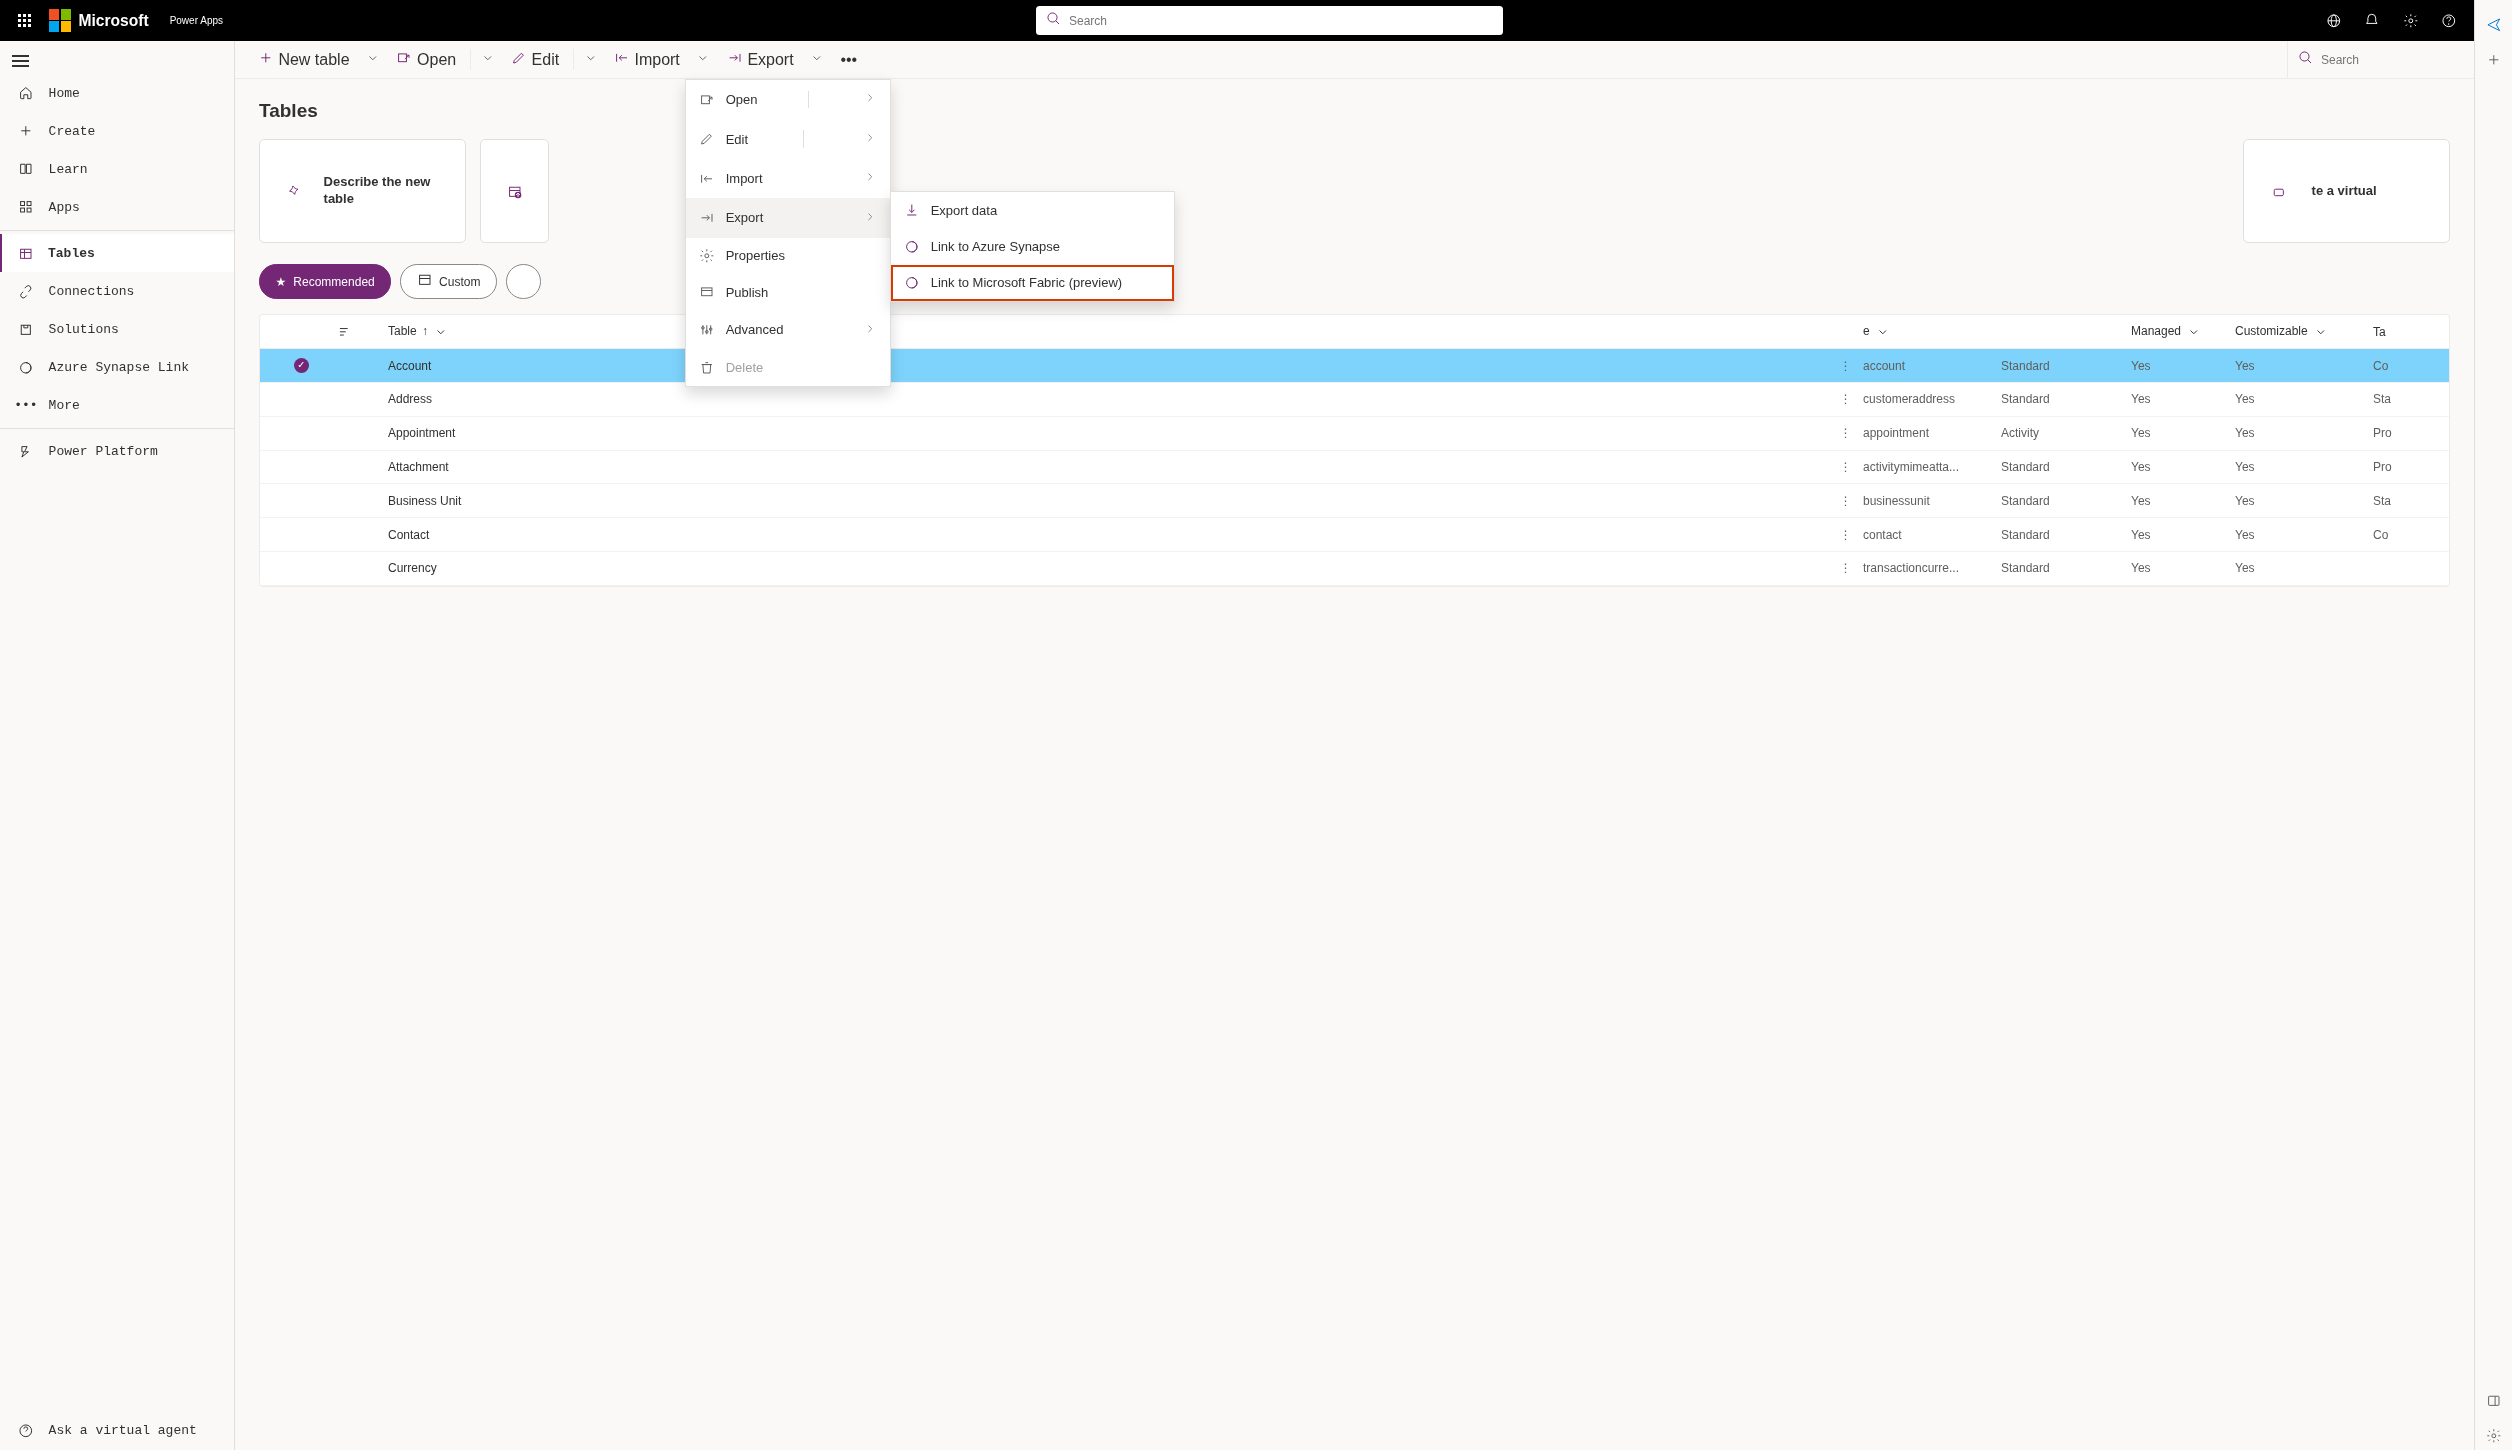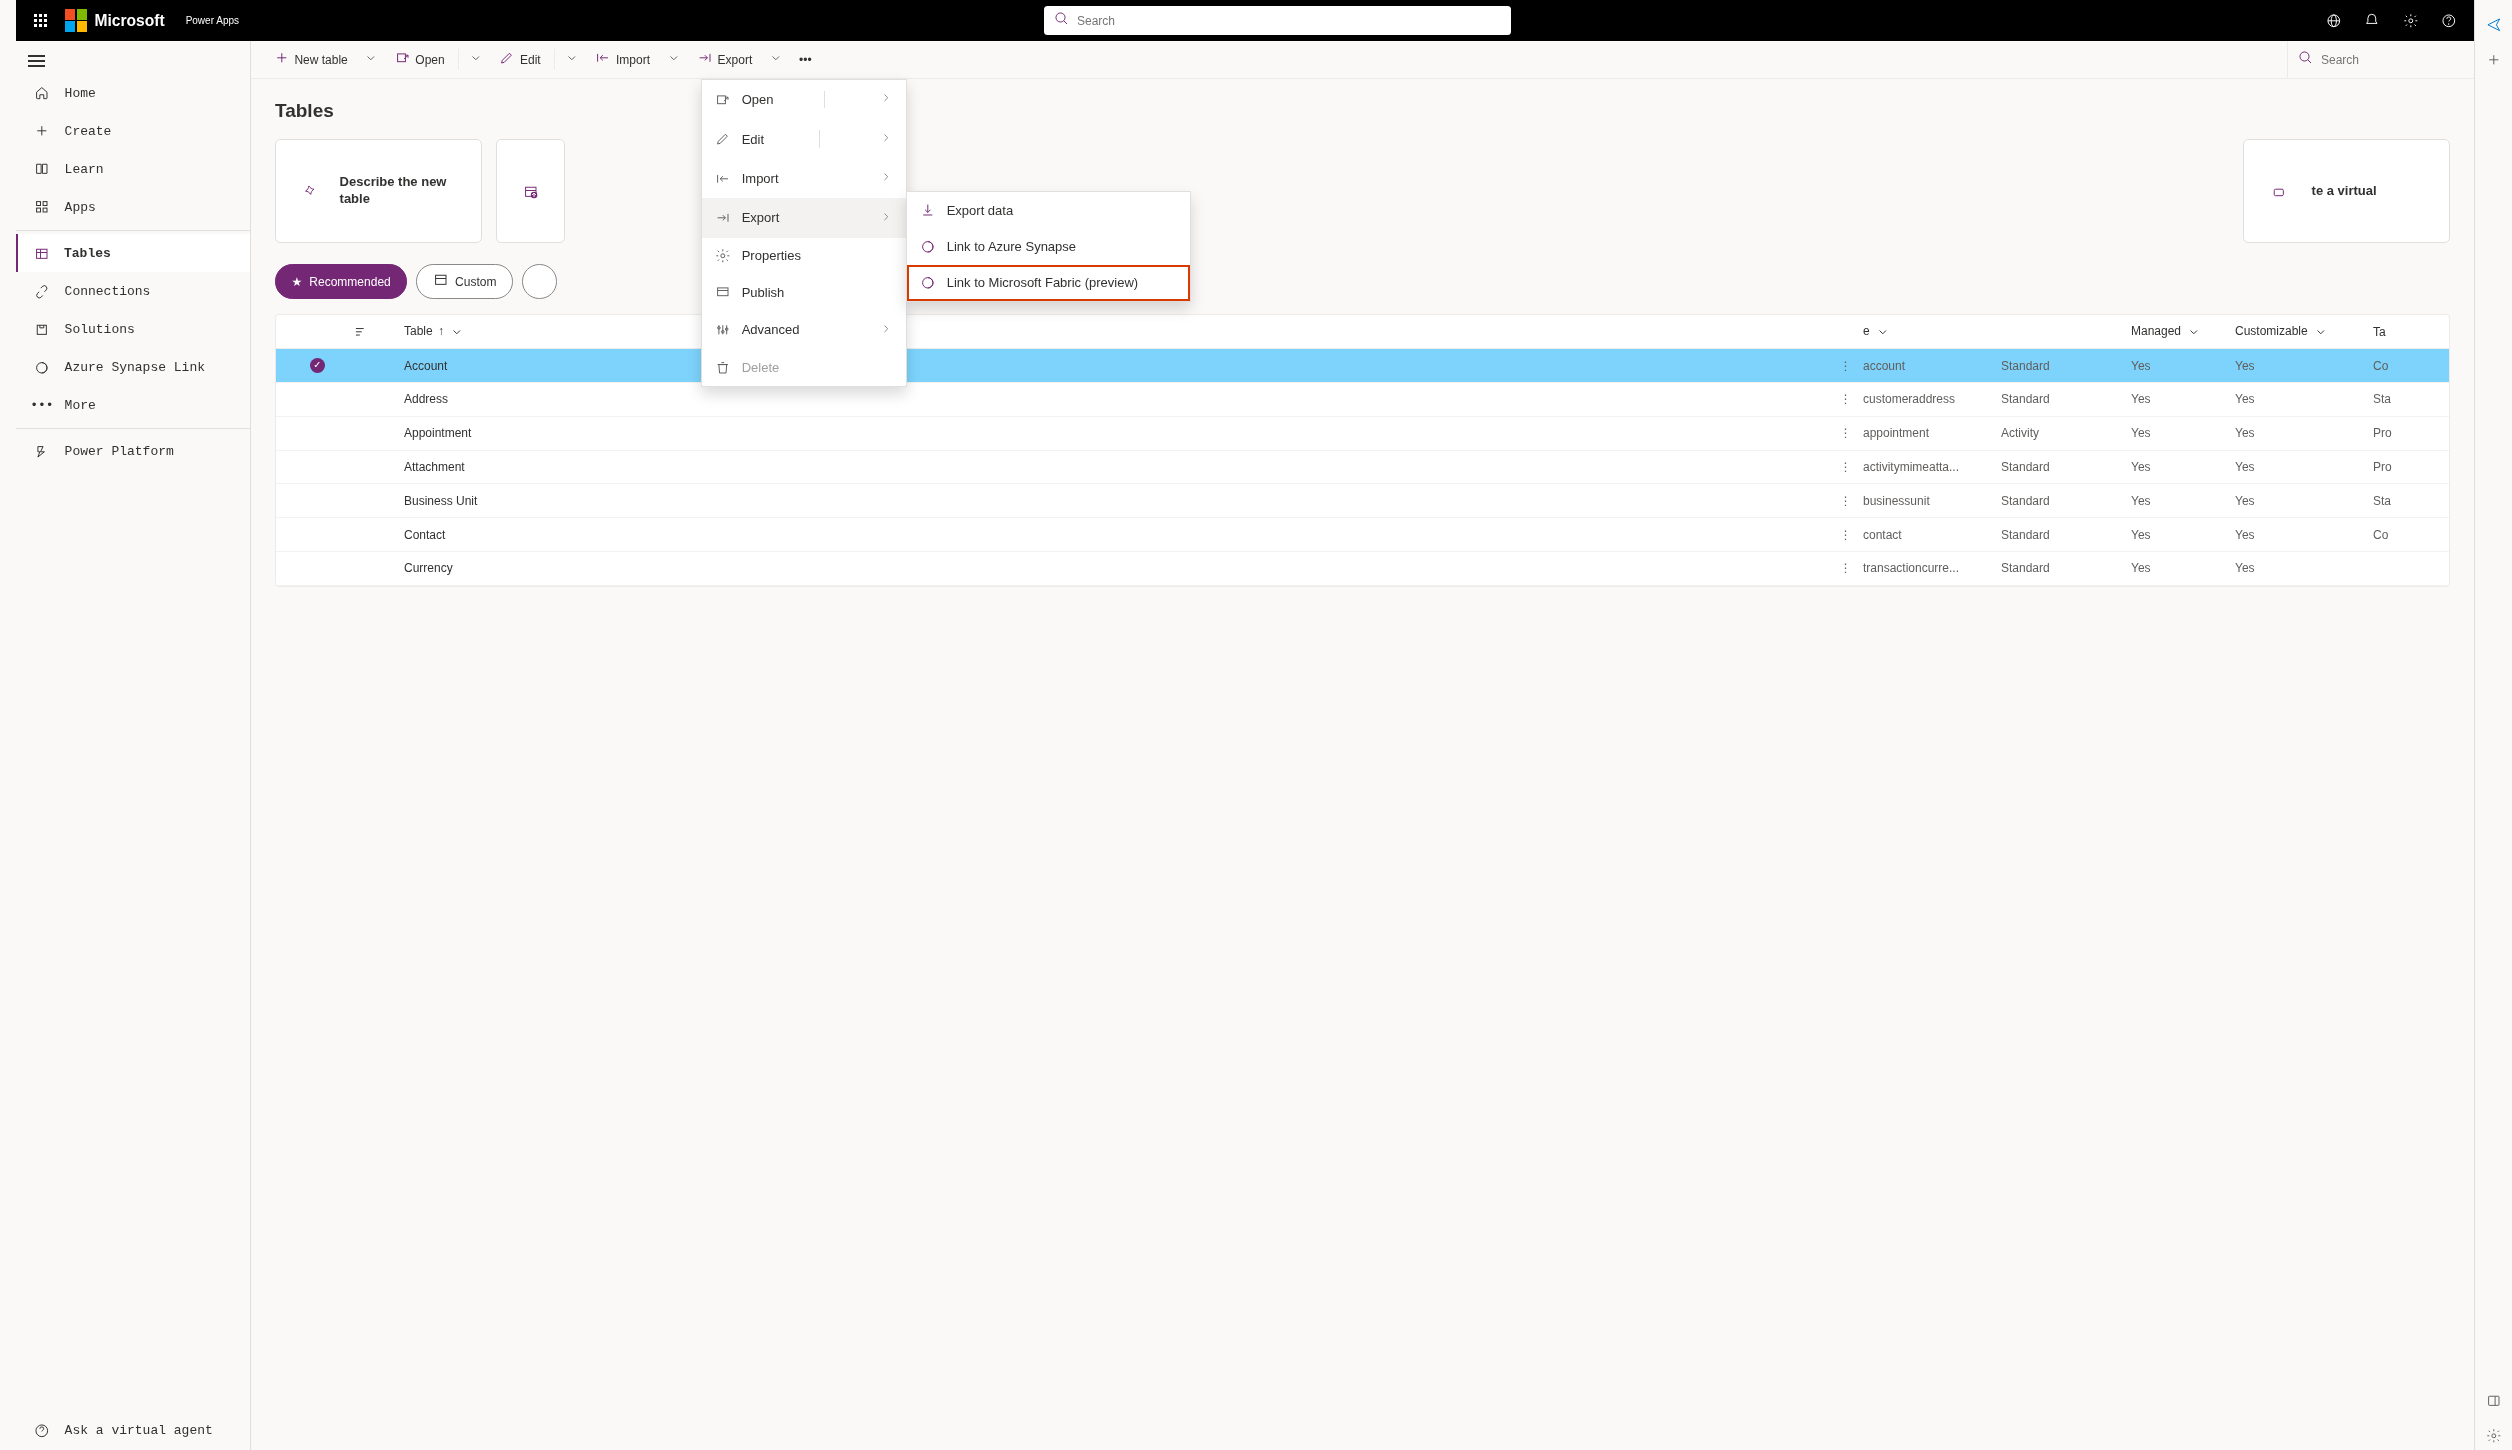--- a/index.html
+++ b/index.html
@@ -1,17 +1,17 @@
 <!DOCTYPE html>
 <html style="font-size:14px"><head>
 <meta charset="utf-8">
 <style>
 * { box-sizing: border-box; margin: 0; padding: 0; }
 body { font-family: "Segoe UI", Arial, sans-serif; font-size: 12px; color: #323130; background: #faf9f8; overflow: hidden; }
-.app-shell { display: flex; flex-direction: column; height: 100vh; padding-left: 16px; }
+.app-shell { display: flex; flex-direction: column; height: 100vh; }
 
 
 .topbar { background: #000; color: #fff; height: 41px; display: flex; align-items: center; padding: 0 7px; }
 .waffle { width: 35px; height: 35px; display: flex; align-items: center; justify-content: center; font-size: 15.6px; cursor: pointer; }
 .waffle-grid { display: grid; grid-template-columns: repeat(3,3.5px); grid-template-rows: repeat(3,3.5px); gap: 1.7px; }
 .waffle-grid span { background: #fff; width: 3.5px; height: 3.5px; }
 .ms-logo { display: flex; align-items: center; gap: 7px; margin-left: 7px; }
 .ms-squares { display: grid; grid-template-columns: repeat(2,10.4px); grid-template-rows: repeat(2,10.4px); gap: 1.7px; }
 .ms-squares span:nth-child(1){background:#f25022;} .ms-squares span:nth-child(2){background:#7fba00;} .ms-squares span:nth-child(3){background:#00a4ef;} .ms-squares span:nth-child(4){background:#ffb900;}
 .ms-text { font-size: 15.6px; font-weight: 600; }
@@ -36,21 +36,21 @@
 .hamburger-lines span { height: 1.7px; background: #323130; }
 .nav-item { display: flex; align-items: center; gap: 14px; padding: 10.4px 17.3px; cursor: pointer; font-size: 13px; }
 .nav-item.active { background: #fff; border-left: 2.6px solid #742774; font-weight: 600; padding-left: 14.7px; }
 .nav-icon { width: 17.3px; height: 17.3px; display: flex; align-items: center; justify-content: center; color: #323130; }
 .nav-divider { border-top: 0.9px solid #e1dfdd; margin: 3.5px 0; }
 .nav-bottom { margin-top: auto; }
 
 
 .main { flex: 1; display: flex; flex-direction: column; background: #faf9f8; min-width: 0; margin-right: 38px; position: relative; }
 .cmd-bar { height: 38px; border-bottom: 0.9px solid #edebe9; display: flex; align-items: center; padding: 0 14px; gap: 3.5px; background: #faf9f8; }
-.cmd-btn { display: flex; align-items: center; gap: 5.2px; padding: 5.2px 8.6px; cursor: pointer; font-size: 12px; color: #323130; border-radius: 1.7px; }
+.cmd-btn { display: flex; align-items: center; gap: 5.2px; padding: 5.2px 8.6px; cursor: pointer; font-size: 16px; color: #323130; border-radius: 1.7px; }
 .cmd-btn .ico { color: #742774; }
 .cmd-chev { padding: 5.2px 3.5px; cursor: pointer; color: #605e5c; }
 .cmd-sep { width: 0.9px; height: 21px; background: #edebe9; margin: 0 1.7px; }
 .cmd-spacer { flex: 1; }
 .cmd-search { display: flex; align-items: center; gap: 7px; padding: 0 10.4px; border-left: 0.9px solid #edebe9; height: 100%; width: 173px; }
 .cmd-search input { border: none; outline: none; background: transparent; font-size: 12px; width: 100%; }
 
 
 .content { padding: 21px 24px; overflow: auto; flex: 1; }
 .page-title { font-size: 19px; font-weight: 600; margin-bottom: 17.3px; }

